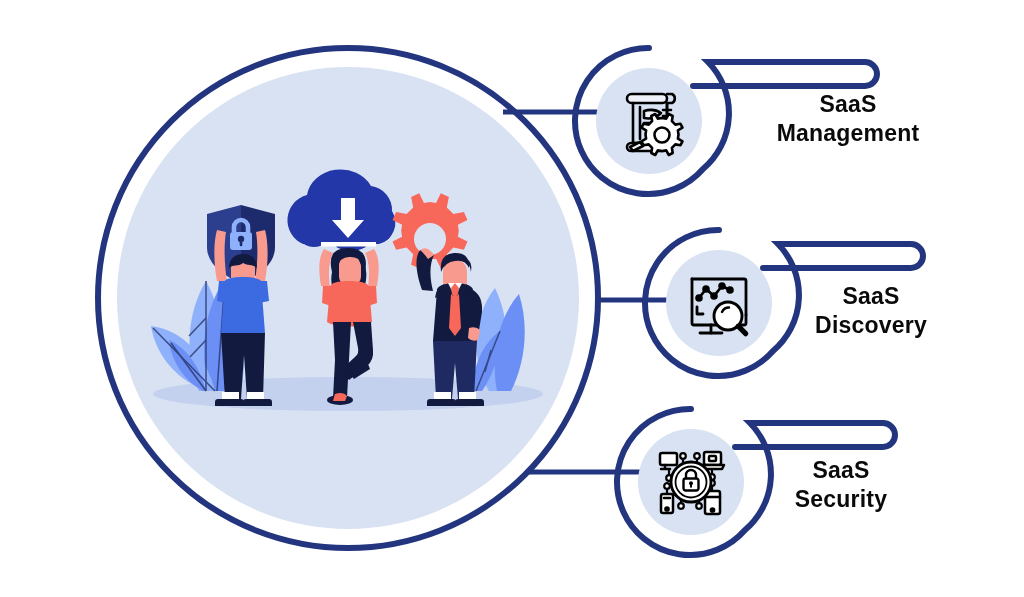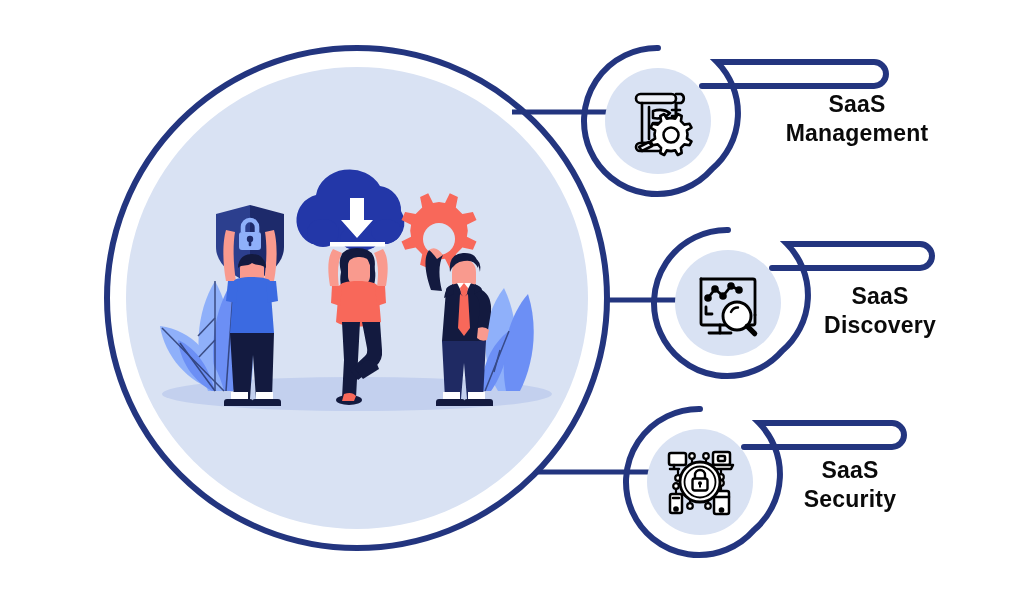--- a/index.html
+++ b/index.html
@@ -4,21 +4,21 @@
 <title>SaaS Infographic</title>
 <style>
   html,body{margin:0;padding:0;}
   body{
     width:1024px;height:597px;
     background:#ffffff;
     font-family:"Liberation Sans","DejaVu Sans",sans-serif;
     overflow:hidden;
     position:relative;
   }
-  #stage{position:absolute;left:12px;top:0;width:828px;height:597px;}
+  #stage{position:absolute;left:3px;top:0;width:828px;height:597px;}
   svg#art{display:block;width:1024px;height:597px;}
   .cal-label{
     font-family:"Liberation Sans","DejaVu Sans",sans-serif;
     font-weight:bold;
     font-size:23px;
     fill:#0a0a0a;
     letter-spacing:0.2px;
   }
 </style>
 </head>

